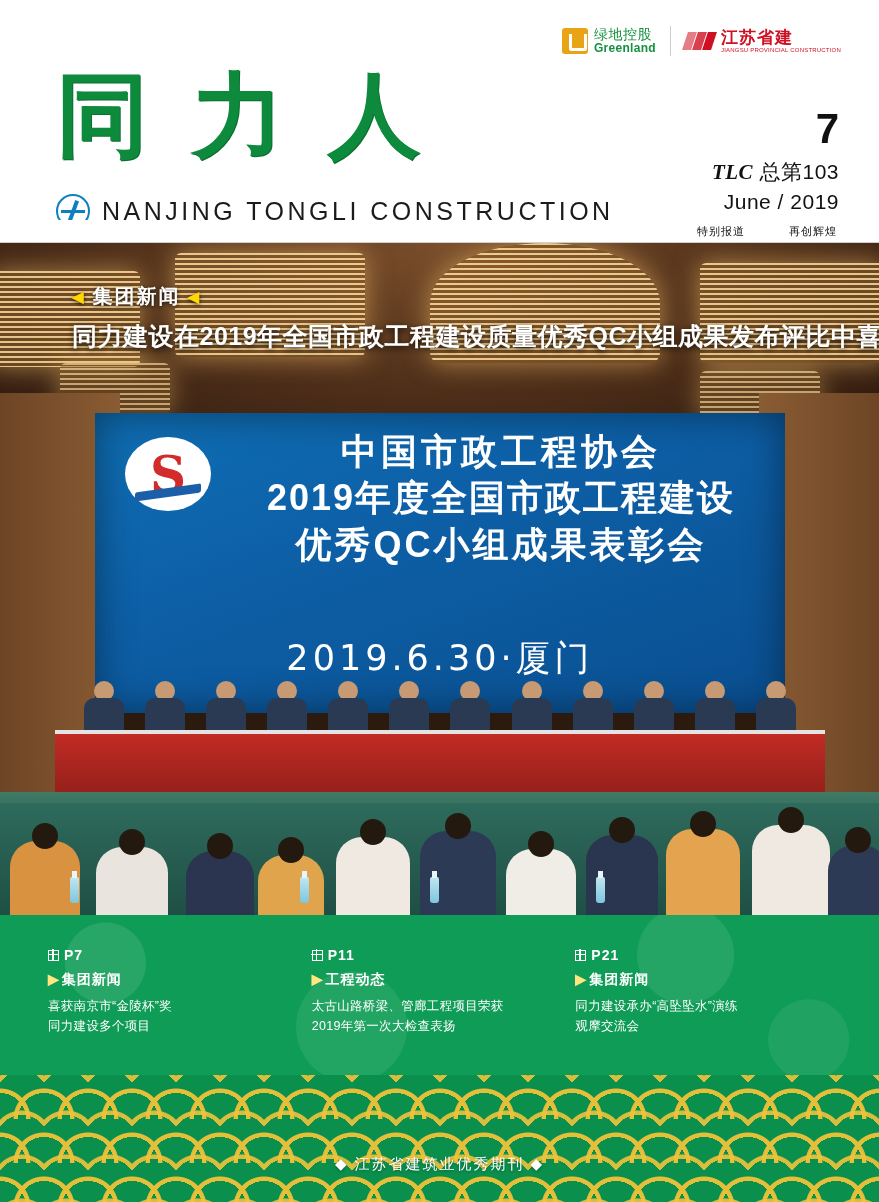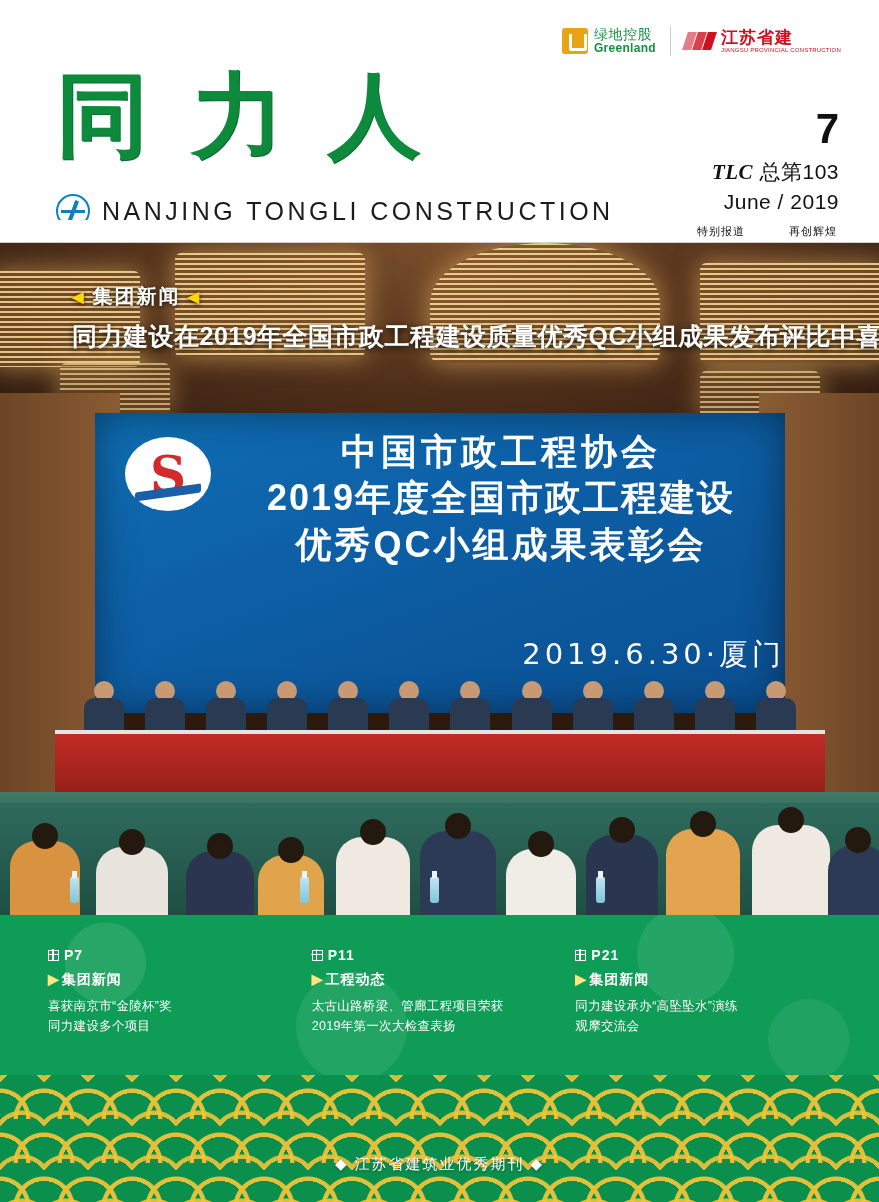--- a/index.html
+++ b/index.html
@@ -224,22 +224,22 @@
     left: 140px; top: 18px; right: 18px;
     color: #ffffff;
     text-align: center;
     line-height: 1.18;
   }
   .led-l1 { font-size: 36px; font-weight: bold; letter-spacing: 4px; }
   .led-l2 { font-size: 36px; font-weight: bold; letter-spacing: 2px; margin-top: 4px; }
   .led-l3 { font-size: 36px; font-weight: bold; letter-spacing: 3px; margin-top: 4px; }
   .led-date {
     position: absolute; left: 0; right: 0; top: 222px;
-    text-align: right;
-    font-size: 29px; color: #ffffff; letter-spacing: 4px;
+    text-align: center;
+    font-size: 35px; color: #ffffff; letter-spacing: 4px;
     font-family: "DejaVu Sans", sans-serif;
   }
 
   
   .panel-row {
     position: absolute; left: 80px; top: 438px; width: 720px; height: 54px;
     display: flex; gap: 6px; justify-content: space-between;
   }
   .panelist {
     width: 48px; height: 54px; position: relative;

